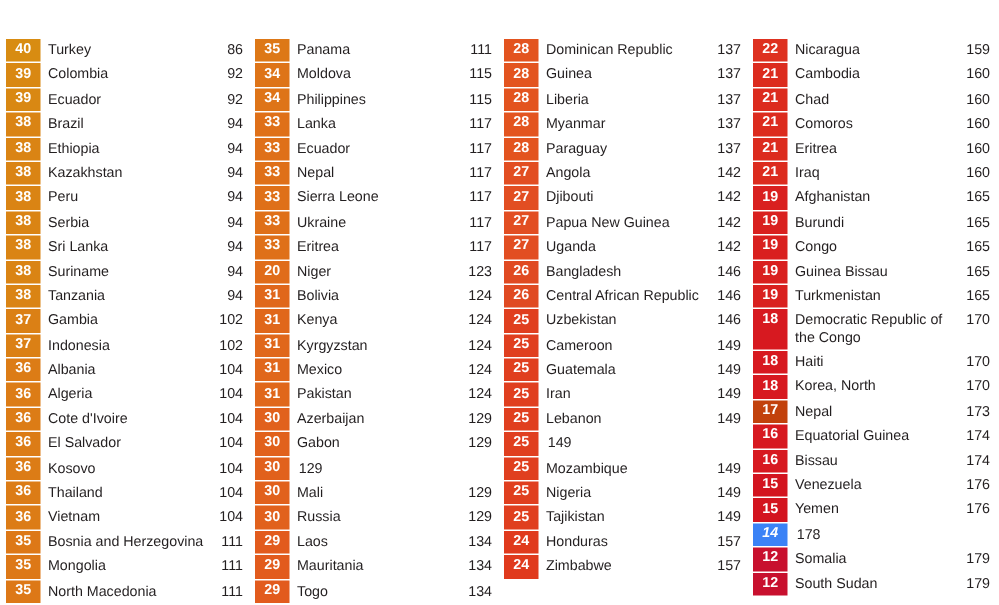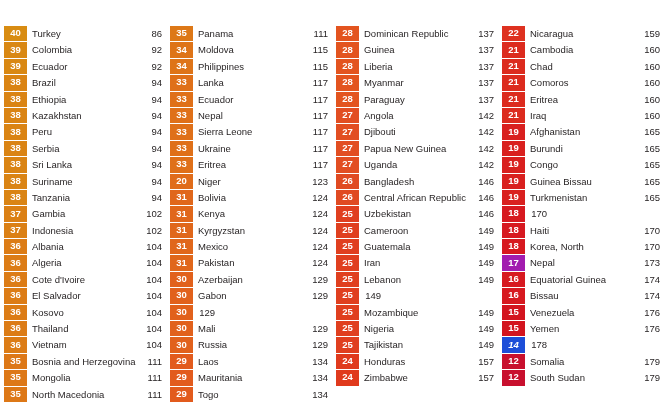--- a/index.html
+++ b/index.html
@@ -470,34 +470,35 @@
         <div class="country">Guinea Bissau</div>
         <div class="rank">165</div>
       </div>
       <div class="row">
         <div class="score" style="background: rgb(217, 32, 31);">19</div>
         <div class="country">Turkmenistan</div>
         <div class="rank">165</div>
       </div>
       <div class="row tall">
         <div class="score" style="background: rgb(215, 25, 32);">18</div>
+        <div class="country">Democratic Republic of the Congo</div>
         <div class="rank">170</div>
       </div>
       <div class="row">
         <div class="score" style="background: rgb(215, 25, 32);">18</div>
         <div class="country">Haiti</div>
         <div class="rank">170</div>
       </div>
       <div class="row">
         <div class="score" style="background: rgb(215, 25, 32);">18</div>
         <div class="country">Korea, North</div>
         <div class="rank">170</div>
       </div>
       <div class="row">
-        <div class="score" style="background: #a21caf; text-align: center;">17</div>
+        <div class="score" style="background: #c2410c; text-align: center;">17</div>
         <div class="country">Nepal</div>
         <div class="rank">173</div>
       </div>
       <div class="row">
         <div class="score" style="background: rgb(215, 25, 32);">16</div>
         <div class="country">Equatorial Guinea</div>
         <div class="rank">174</div>
       </div>
       <div class="row">
         <div class="score" style="background: rgb(215, 25, 32);">16</div>
@@ -508,21 +509,21 @@
         <div class="score" style="background: rgb(211, 20, 31);">15</div>
         <div class="country">Venezuela</div>
         <div class="rank">176</div>
       </div>
       <div class="row">
         <div class="score" style="background: rgb(211, 20, 31);">15</div>
         <div class="country">Yemen</div>
         <div class="rank">176</div>
       </div>
       <div class="row">
-        <div class="score" style="background: #1d4ed8; font-style: italic;">14</div>
+        <div class="score" style="background: #3b82f6; font-style: italic;">14</div>
         <div class="rank">178</div>
       </div>
       <div class="row">
         <div class="score" style="background: rgb(200, 16, 46);">12</div>
         <div class="country">Somalia</div>
         <div class="rank">179</div>
       </div>
       <div class="row">
         <div class="score" style="background: rgb(200, 16, 46);">12</div>
         <div class="country">South Sudan</div>

